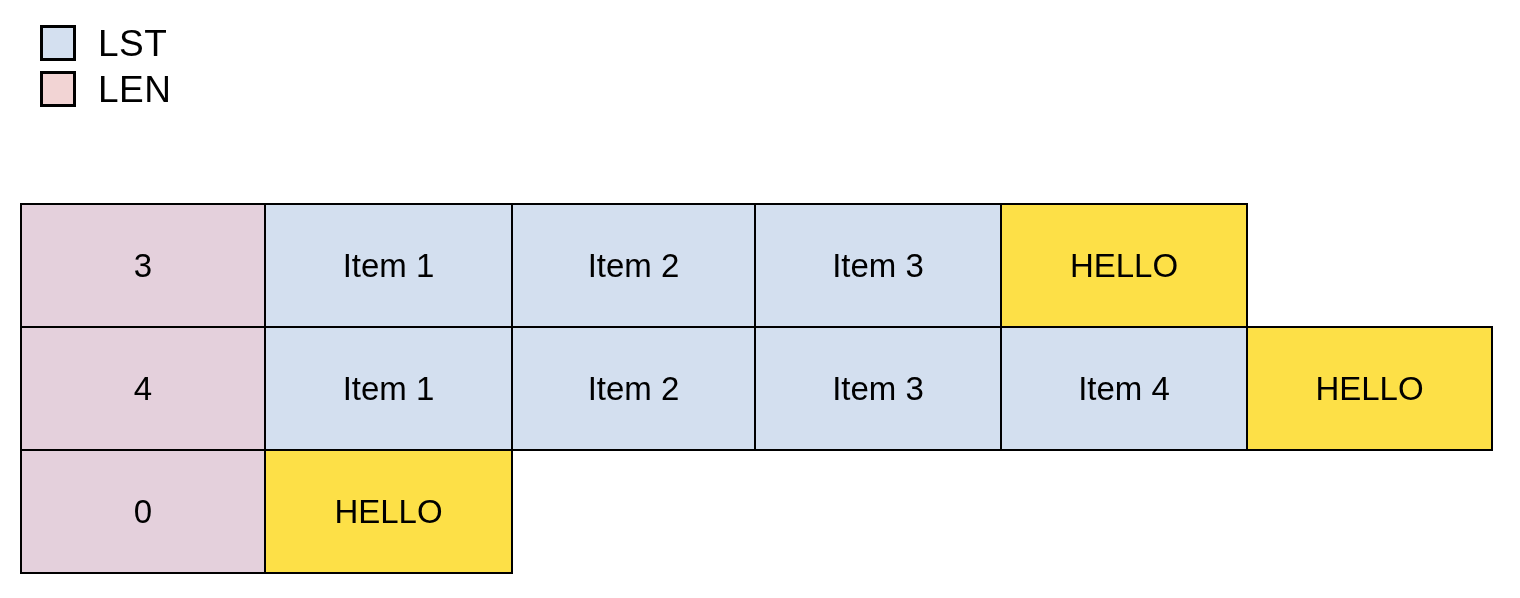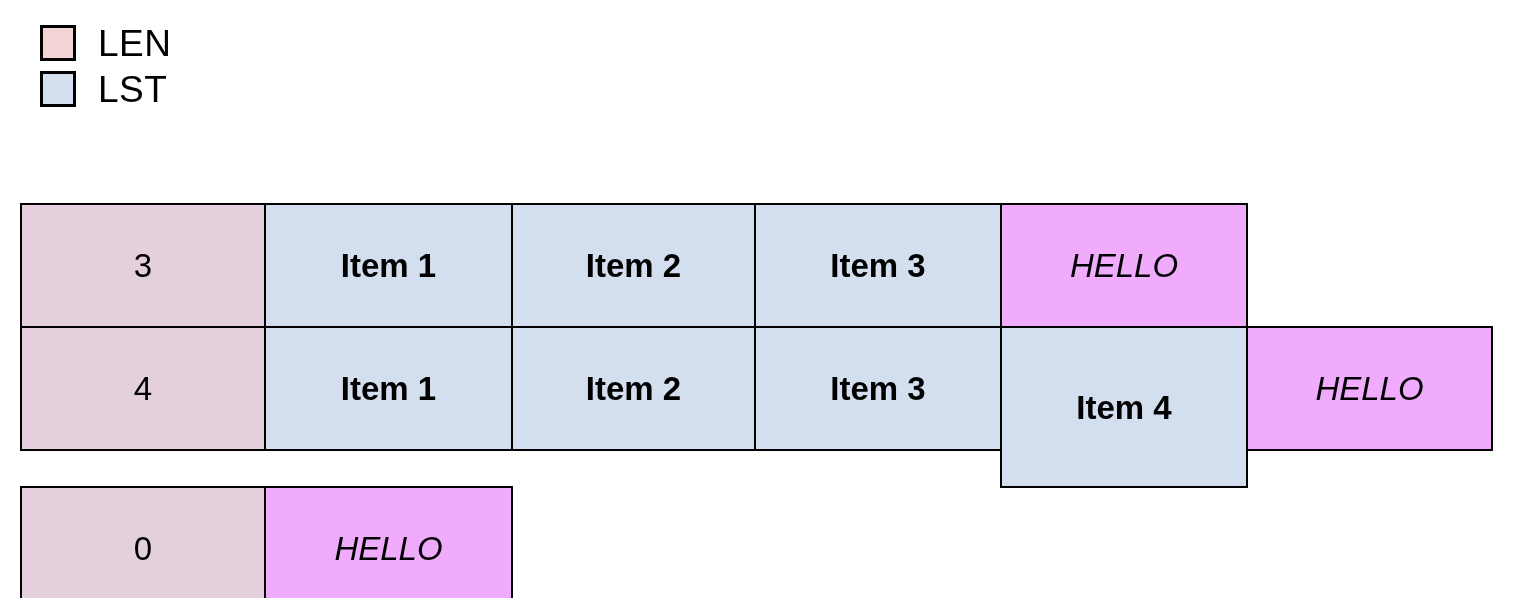--- a/index.html
+++ b/index.html
@@ -63,54 +63,54 @@
     margin-right: -2px;
     margin-bottom: -2px;
     display: flex;
     align-items: center;
     justify-content: center;
     font-size: 33px;
     line-height: 33px;
     white-space: nowrap;
   }
   .cell.len  { background: #e4d0dc; }
-  .cell.lst  { background: #d3dfef; font-weight: bold; }
-  .cell.fld  { background: #f0abfc; font-style: italic; }
+  .cell.lst  { background: #d3dfef; }
+  .cell.fld  { background: #fde047; }
 </style>
 </head>
 <body>
 
 <div id="legend">
 
   <div class="legend-row">
-    <span class="legend-swatch" style="background: rgb(242, 212, 212);"></span>
-    <span class="legend-label">LEN</span>
+    <span class="legend-swatch" style="background: rgb(212, 224, 240);"></span>
+    <span class="legend-label">LST</span>
   </div>
 
   <div class="legend-row">
-    <span class="legend-swatch" style="background: rgb(212, 224, 240);"></span>
-    <span class="legend-label">LST</span>
+    <span class="legend-swatch" style="background: rgb(242, 212, 212);"></span>
+    <span class="legend-label">LEN</span>
   </div>
 
 
 </div>
 
 <div id="table">
     <div class="trow">
       <div class="cell len" style="width: 246px; height: 125px;">3</div>
       <div class="cell lst" style="width: 249px; height: 125px;">Item 1</div>
       <div class="cell lst" style="width: 245px; height: 125px;">Item 2</div>
       <div class="cell lst" style="width: 248px; height: 125px;">Item 3</div>
       <div class="cell fld" style="width: 248px; height: 125px;">HELLO</div>
     </div>
     <div class="trow">
       <div class="cell len" style="width: 246px; height: 125px;">4</div>
       <div class="cell lst" style="width: 249px; height: 125px;">Item 1</div>
       <div class="cell lst" style="width: 245px; height: 125px;">Item 2</div>
       <div class="cell lst" style="width: 248px; height: 125px;">Item 3</div>
-      <div class="cell lst" style="width: 248px; height: 162px;">Item 4</div>
+      <div class="cell lst" style="width: 248px; height: 125px;">Item 4</div>
       <div class="cell fld" style="width: 247px; height: 125px;">HELLO</div>
     </div>
     <div class="trow">
       <div class="cell len" style="width: 246px; height: 125px;">0</div>
       <div class="cell fld" style="width: 249px; height: 125px;">HELLO</div>
     </div>
   </div>
 
 </body></html>

